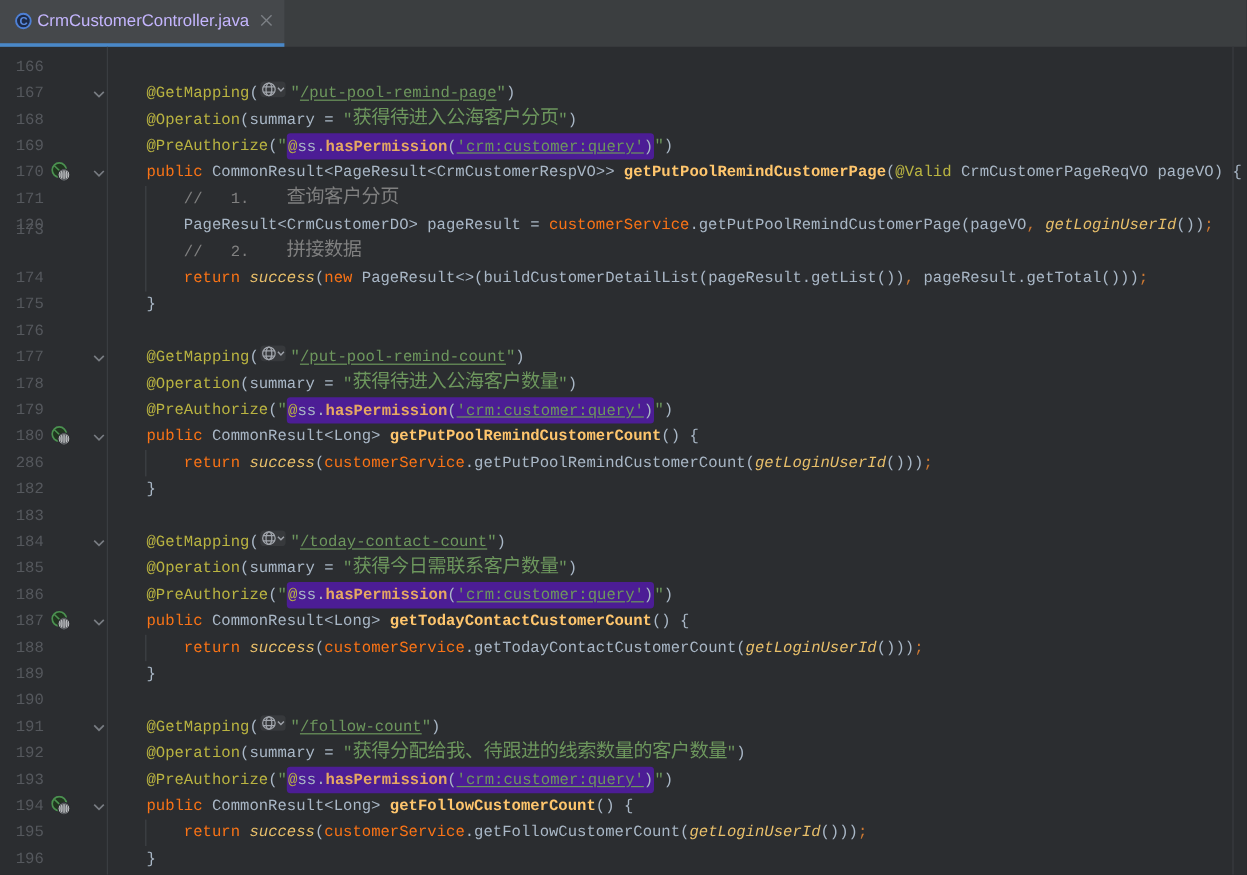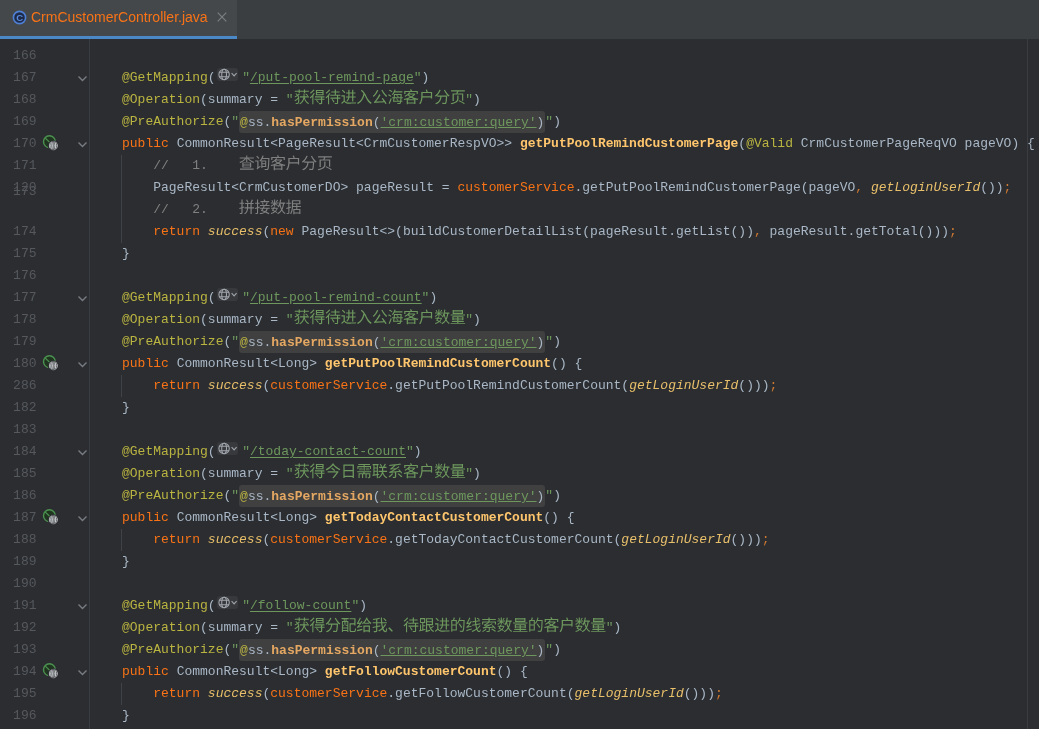--- a/index.html
+++ b/index.html
@@ -1,38 +1,38 @@
 <!DOCTYPE html>
 <html><head><meta charset="utf-8"><style>
 * {margin:0;padding:0;box-sizing:border-box}
 html,body {width:1039px;height:729px;overflow:hidden;background:#2B2D30}
 body {position:relative;font-family:"Liberation Mono",monospace}
 .tabbar {position:absolute;left:0;top:0;width:1039px;height:39px;background:#3B3E40}
 .tab {position:absolute;left:0;top:0;width:237px;height:36px;background:#45484B}
 .tabu {position:absolute;left:0;top:36px;width:237px;height:3px;background:#4A88C8}
-.tlabel {position:absolute;left:31px;top:9px;font-family:"Liberation Sans",sans-serif;font-size:14px;color:#f97316}
+.tlabel {position:absolute;left:31px;top:9px;font-family:"Liberation Sans",sans-serif;font-size:14px;color:#c4b5fd}
 .editor {position:absolute;left:0;top:39px;width:1039px;height:690px;background:#2B2D30}
 .gsep {position:absolute;left:89px;top:39px;width:1px;height:690px;background:#3A3D41}
 .mguide {position:absolute;left:1027px;top:39px;width:1px;height:690px;background:#393C40}
 .gn {position:absolute;left:0;width:36.5px;text-align:right;font-size:13px;line-height:22px;color:#55585D}
 .cl {position:absolute;left:90.8px;height:22px;font-size:13px;line-height:22px;white-space:pre;color:#A9B7C6}
 .gi {position:absolute}
 .ig {position:absolute;width:1px;background:#3F4246}
 .a {color:#BAB441}
 .k {color:#f97316}
 .s {color:#6D975D}
 .s u {text-decoration:underline;text-underline-offset:2px}
 .c {color:#808080}
 .f {color:#FFC66D;font-weight:bold}
 .hp {color:#E5A862;font-weight:bold}
 .p {color:#f97316}
 .i {color:#E8BF6A;font-style:italic}
 .o {color:#CC7832}
 .d {color:#A9B7C6}
-.inj {background:#404040;border-radius:3px;padding:3.5px 1px}
+.inj {background:#4c1d95;border-radius:3px;padding:3.5px 1px}
 .chip {display:inline-block;width:21px;height:13px;background:#37393C;border-radius:3px;vertical-align:-2px;position:relative;top:-2px;margin-left:1px;margin-right:4.5px}
 .chip svg {display:block}
 .cj {display:inline-block;vertical-align:top;height:22px;fill:#6D975D}
 svg.cj {overflow:visible}
 </style></head>
 <body>
 <svg width="0" height="0" style="position:absolute">
     <defs>
       <path id="q0" d="M11.3 -8.9C12.2 -8.3 13.1 -7.4 13.5 -6.8L14.4 -7.5C14 -8.1 13 -8.9 12.2 -9.4ZM9.7 -9.5V-7.2L9.7 -6.6H6V-5.5H9.6C9.3 -3.5 8.4 -1.2 5.5 0.5C5.8 0.8 6.2 1.1 6.4 1.3C8.8 -0.2 9.9 -2 10.4 -3.8C11.3 -1.5 12.5 0.3 14.5 1.2C14.6 0.9 15 0.5 15.3 0.3C13 -0.7 11.7 -2.8 11 -5.5H15.1V-6.6H10.8V-7.2V-9.5ZM10.1 -13.4V-12.2H6V-13.4H4.8V-12.2H1V-11.1H4.8V-9.8H6V-11.1H10.1V-9.8H11.3V-11.1H15.1V-12.2H11.3V-13.4ZM5.2 -9.4C4.9 -9.1 4.4 -8.7 4 -8.3C3.5 -8.8 3 -9.2 2.3 -9.7L1.5 -9.1C2.2 -8.6 2.7 -8.1 3.1 -7.6C2.3 -7.2 1.5 -6.7 0.7 -6.3C0.9 -6.1 1.2 -5.8 1.4 -5.5C2.2 -5.9 2.9 -6.3 3.7 -6.8C3.9 -6.3 4.1 -5.8 4.2 -5.3C3.4 -4.2 1.9 -3 0.6 -2.5C0.9 -2.3 1.2 -1.9 1.3 -1.6C2.4 -2.1 3.5 -3.1 4.4 -4L4.4 -3.4C4.4 -1.7 4.3 -0.6 3.9 -0.1C3.8 0 3.6 0.1 3.4 0.1C3.1 0.2 2.4 0.2 1.7 0.1C1.9 0.4 2.1 0.8 2.1 1.2C2.8 1.2 3.3 1.2 3.9 1.1C4.2 1.1 4.5 0.9 4.7 0.7C5.4 -0.1 5.5 -1.5 5.5 -3.3C5.5 -4.7 5.4 -6.1 4.6 -7.4C5.2 -7.9 5.7 -8.4 6.2 -8.9Z"></path>
       <path id="q1" d="M7.7 -9.9H13V-8.6H7.7ZM7.7 -12H13V-10.8H7.7ZM6.5 -12.9V-7.6H14.2V-12.9ZM6.6 -2.3C7.3 -1.6 8.2 -0.6 8.6 0L9.5 -0.6C9.1 -1.2 8.2 -2.2 7.4 -2.9ZM4 -13.4C3.3 -12.3 1.9 -10.9 0.6 -10.1C0.8 -9.9 1.1 -9.4 1.2 -9.1C2.7 -10.1 4.2 -11.6 5.2 -13ZM5.2 -4.2V-3.1H11.6V-0.1C11.6 0.1 11.6 0.2 11.3 0.2C11.1 0.2 10.3 0.2 9.4 0.2C9.6 0.5 9.7 1 9.8 1.3C11 1.3 11.7 1.3 12.2 1.1C12.7 0.9 12.8 0.6 12.8 -0V-3.1H15.2V-4.2H12.8V-5.5H15V-6.6H5.6V-5.5H11.6V-4.2ZM4.3 -9.9C3.3 -8.2 1.8 -6.6 0.4 -5.5C0.5 -5.2 0.9 -4.6 1 -4.4C1.6 -4.8 2.2 -5.5 2.9 -6.1V1.3H4V-7.5C4.5 -8.1 5 -8.8 5.4 -9.5Z"></path>

